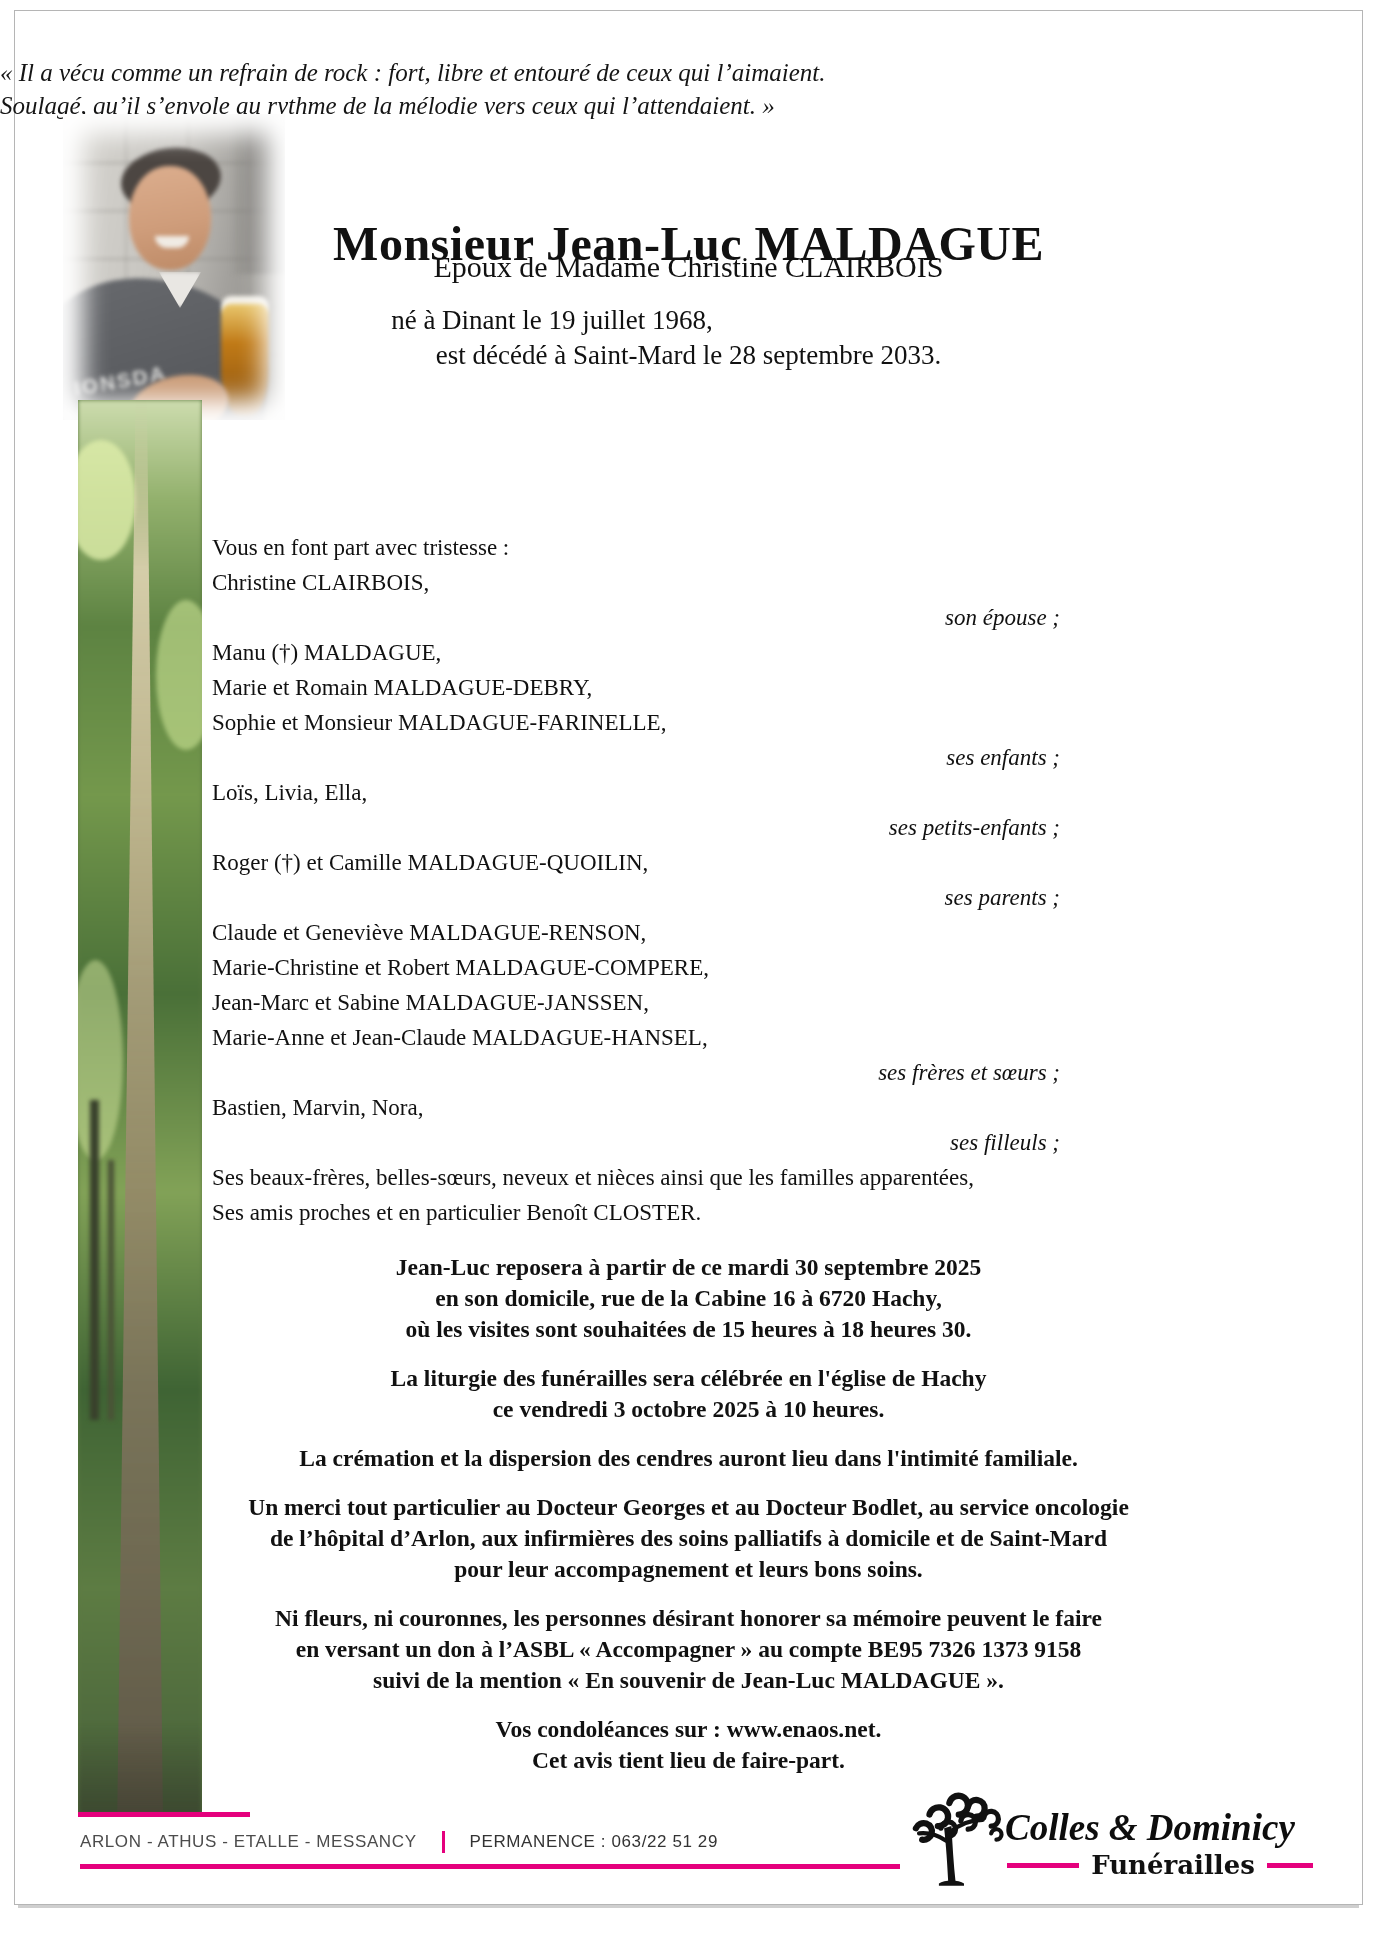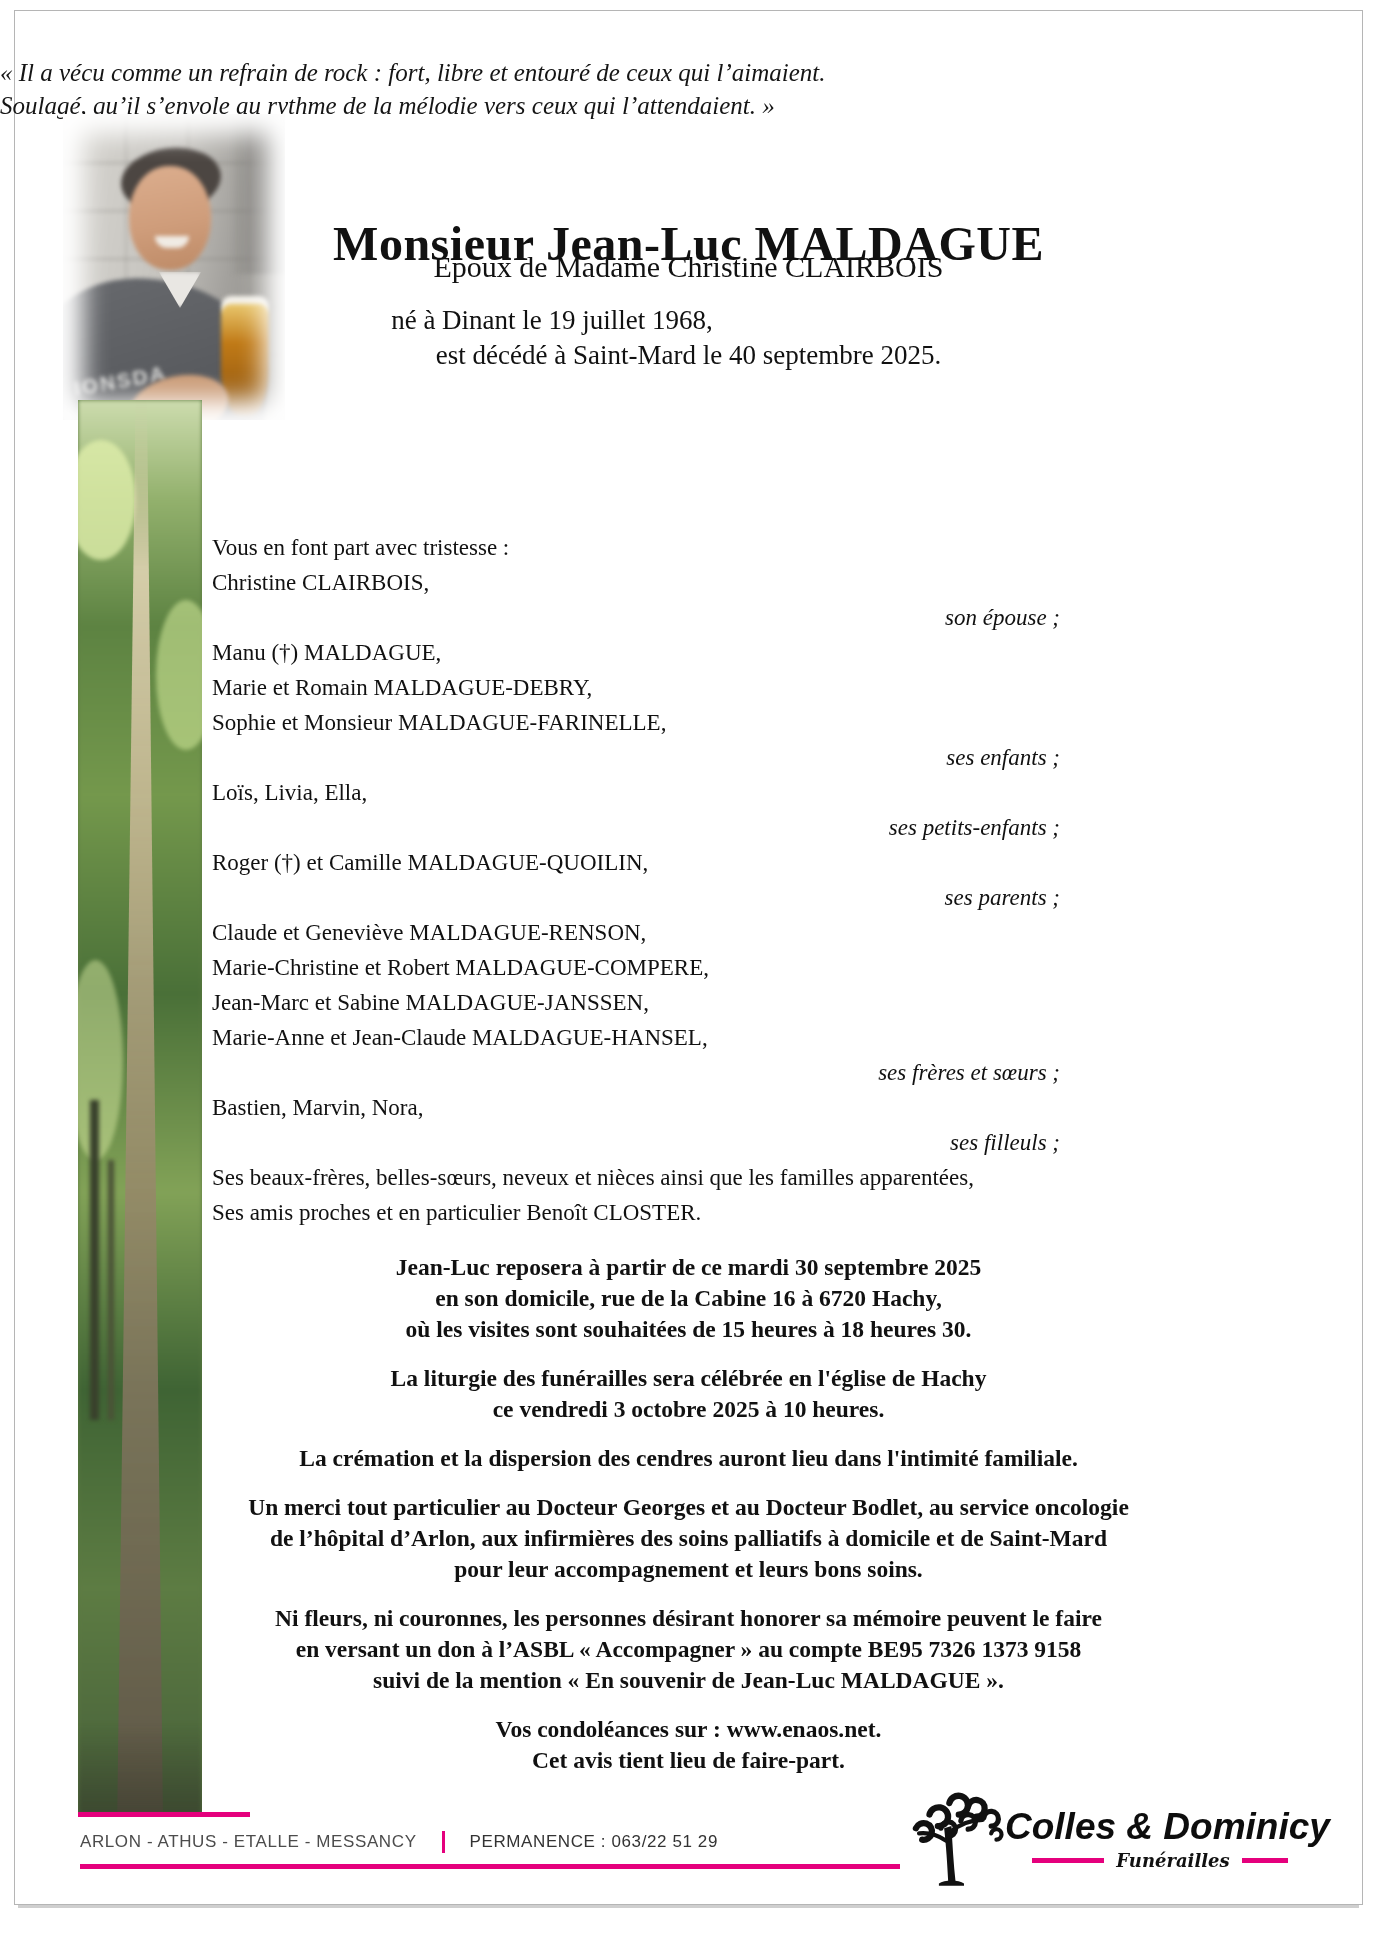--- a/index.html
+++ b/index.html
@@ -76,26 +76,26 @@
 
   
   .strip-underline{position:absolute;left:78px;top:1812px;width:172px;height:5px;background:#e5007d;}
   .footer-info{position:absolute;left:80px;top:1830px;height:24px;display:flex;align-items:center;gap:25px;
     font-family:"Liberation Sans",sans-serif;font-size:17px;letter-spacing:.6px;color:#4c4c4c;white-space:nowrap;}
   .footer-info .permanence{color:#333333;}
   .vbar{width:3px;height:22px;background:#e5007d;}
   .footer-rule{position:absolute;left:80px;top:1864px;width:820px;height:5px;background:#e5007d;}
   .brand-tree{position:absolute;left:895px;top:1786px;width:115px;height:100px;}
   .brand-name{position:absolute;left:1005px;top:1806px;width:310px;text-align:left;
-    font-family:Liberation Sans, sans-serif;font-style:italic;font-weight:bold;font-size:37px;color:#0d0d0d;white-space:nowrap;}
+    font-family:Liberation Serif, serif;font-style:italic;font-weight:bold;font-size:37px;color:#0d0d0d;white-space:nowrap;}
   .brand-sub{position:absolute;left:1005px;top:1850px;width:310px;display:flex;align-items:center;
     justify-content:center;gap:12px;}
   .brand-sub .dash-l{width:72px;height:5px;background:#e5007d;}
   .brand-sub .dash-r{width:46px;height:5px;background:#e5007d;}
-  .brand-sub .sub-text{font-family:"DejaVu Serif",serif;font-style:italic;font-weight:bold;font-size:18px;white-space:nowrap;}
+  .brand-sub .sub-text{font-family:"DejaVu Serif",serif;font-weight:bold;font-size:26px;white-space:nowrap;}
 </style>
 </head>
 <body>
 
 <div class="sheet-frame"></div>
 
 <div class="quote">
   <div>« Il a vécu comme un refrain de rock : fort, libre et entouré de ceux qui l’aimaient.</div>
   <div>Soulagé, qu’il s’envole au rythme de la mélodie vers ceux qui l’attendaient. »</div>
 </div>
@@ -122,21 +122,21 @@
   <div class="s-light3"></div>
   <div class="s-trunk1"></div>
   <div class="s-trunk2"></div>
   <div class="s-path"></div>
   <div class="s-shadow"></div>
 </div>
 
 <div class="title">Monsieur Jean-Luc MALDAGUE</div>
 <div class="subtitle">Epoux de Madame Christine CLAIRBOIS</div>
 <div class="birth">né à Dinant le 19 juillet 1968,</div>
-<div class="death">est décédé à Saint-Mard le 40 septembre 2025.</div>
+<div class="death">est décédé à Saint-Mard le 28 septembre 2033.</div>
 
 <div class="family">
   <div class="fam-line">Vous en font part avec tristesse :</div>
   <div class="fam-line">Christine CLAIRBOIS,</div>
   <div class="fam-role">son épouse ;</div>
   <div class="fam-line">Manu (†) MALDAGUE,</div>
   <div class="fam-line">Marie et Romain MALDAGUE-DEBRY,</div>
   <div class="fam-line">Sophie et Monsieur MALDAGUE-FARINELLE,</div>
   <div class="fam-role">ses enfants ;</div>
   <div class="fam-line">Loïs, Livia, Ella,</div>

